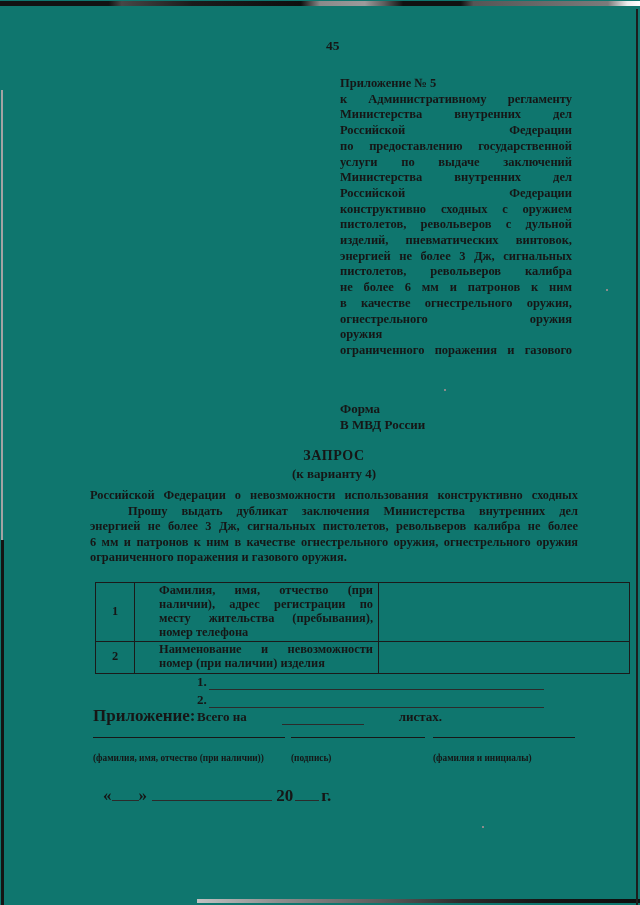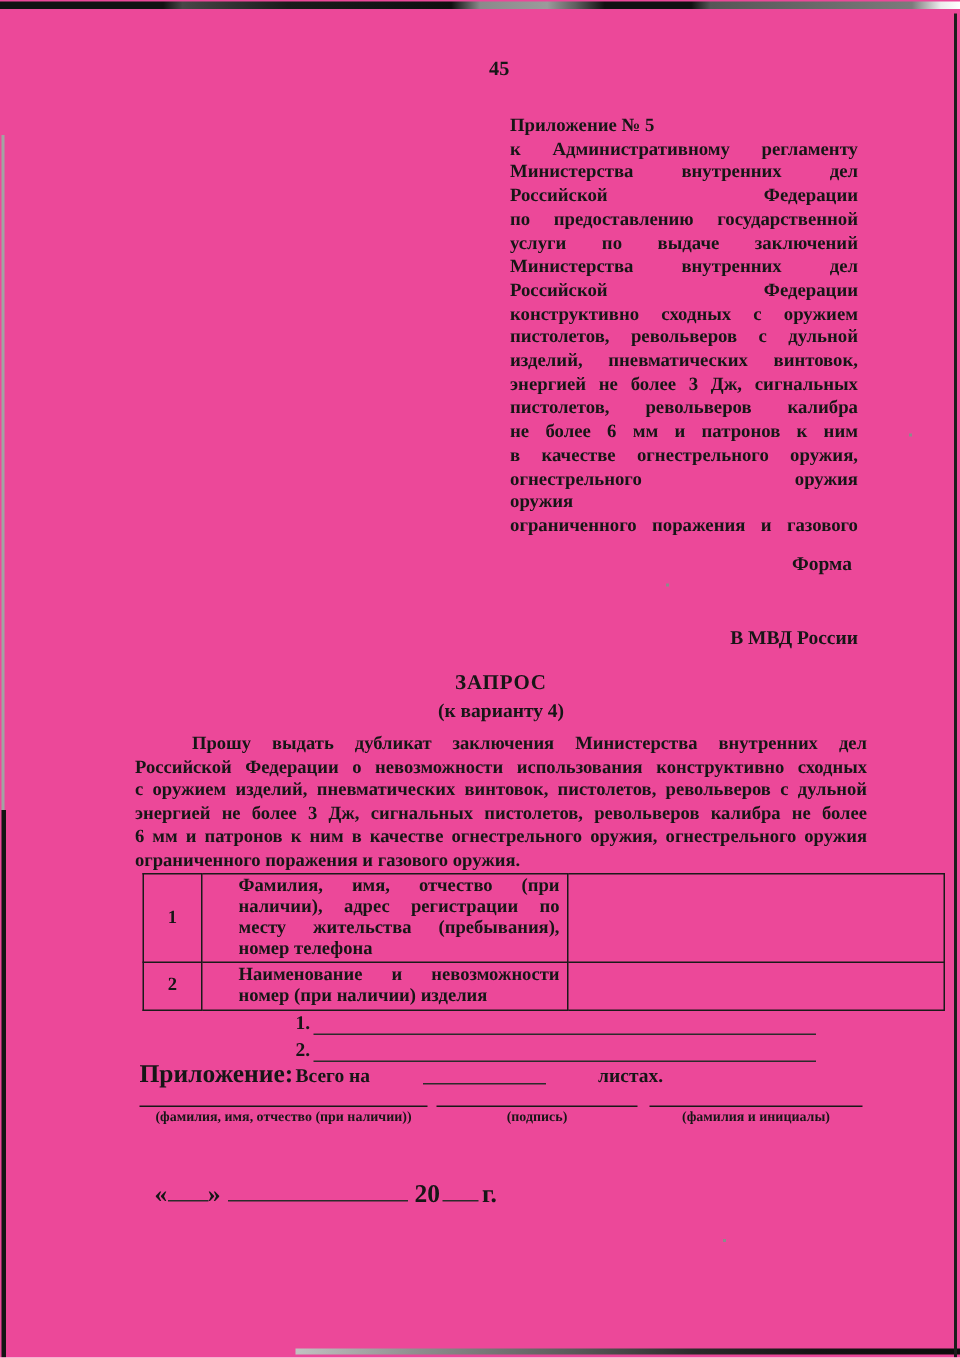--- a/index.html
+++ b/index.html
@@ -1,17 +1,17 @@
 <!DOCTYPE html>
 <html lang="ru"><head>
 <meta charset="utf-8">
 <style>
   html,body { margin:0; padding:0; background:#ffffff; }
   .page {
-    position:relative; width:640px; height:905px; background:#ec4899;
+    position:relative; width:640px; height:905px; background:#0f766e;
     font-family:"Liberation Serif", serif; font-weight:bold; color:#161616;
     overflow:hidden;
   }
   
   .bar-top { position:absolute; top:1px; left:0; width:640px; height:5px;
     background:linear-gradient(90deg,#121212 0%,#121212 17%,#474747 19%,#1b1b1b 30%,#0f0f0f 47%,#8a8a8a 50%,#9b9b9b 57%,#5e5e5e 60%,#111 63%,#111 72%,#565656 74%,#7b7b7b 95%,#ececec 98%,#fff 100%); }
   .bar-bottom { position:absolute; top:899px; left:197px; width:443px; height:4px;
     background:linear-gradient(90deg,#c2c2c2 0%,#8f8f8f 18%,#5a5a5a 42%,#2b2b2b 60%,#151515 78%,#0d0d0d 100%); }
   .edge-left-top { position:absolute; left:1px; top:90px; width:2px; height:450px; background:#a3a3a3; }
   .edge-left-bottom { position:absolute; left:1px; top:540px; width:3px; height:365px; background:#141414; }
@@ -19,49 +19,49 @@
   .speck { position:absolute; width:2px; height:2px; background:#8b8b8b; }
   .speck.s1 { left:444px; top:389px; }
   .speck.s2 { left:482px; top:826px; }
   .speck.s3 { left:606px; top:289px; }
 
   
   .page-number { position:absolute; left:326px; top:38px; font-size:13.5px; }
   .appendix { position:absolute; left:340px; top:76px; width:232px; font-size:12.5px; line-height:15.7px; }
   .jline { text-align:justify; text-align-last:justify; }
   .jline.no-stretch { text-align-last:left; }
-  .forma { position:absolute; left:340px; top:368px; width:228px; text-align:right; font-size:13px; }
-  .addressee { position:absolute; left:340px; top:417px; width:232px; text-align:right; font-size:13px; }
+  .forma { position:absolute; left:340px; top:401px; width:228px; font-size:13px; }
+  .addressee { position:absolute; left:340px; top:417px; width:232px; font-size:13px; }
   .req-title { position:absolute; left:90px; top:448px; width:488px; text-align:center; font-size:14px; letter-spacing:0.6px; }
   .req-sub { position:absolute; left:90px; top:466px; width:488px; text-align:center; font-size:13px; }
   .body-par { position:absolute; left:90px; top:488px; width:488px; font-size:12.4px; line-height:15.5px; }
   .body-par .indent { text-indent:38px; }
 
   
   .req-table { position:absolute; left:95px; top:582px; width:482px; border-collapse:collapse;
     font-size:12.4px; line-height:13.9px; table-layout:fixed; }
   .req-table td { border:1.7px solid #1a1a1a; padding:1px 5px; vertical-align:top; }
   .req-table td.num { width:28px; text-align:center; vertical-align:middle; }
   .req-table td.lbl { width:214px; text-align:justify;padding-left:24px; }
   .req-table td.val { width:240px; }
   .req-table tr.r1 { height:56px; }
   .req-table tr.r2 { height:32px; }
 
   
   .att-label { position:absolute; left:93px; top:706px; font-size:17px; }
   .att-item { position:absolute; left:197px; width:347px; display:flex; font-size:13px; }
   .att-item.i1 { top:674px; } .att-item.i2 { top:692px; }
   .att-item .fill { flex:1; border-bottom:1.6px solid #2b2b2b; margin-left:2px; }
-  .att-total { position:absolute; left:197px; top:709px; font-size:13px; display:flex; align-items:flex-start;gap:29px; }
+  .att-total { position:absolute; left:197px; top:709px; font-size:13px; display:flex; align-items:flex-end;gap:29px; }
   .blank { display:inline-block; border-bottom:1.6px solid #2b2b2b; height:13px; }
   .att-total .blank { width:82px; margin:0 6px; }
 
   
-  .sig { position:absolute; top:737px; border-top:1.9px solid #171717; text-align:center;
-    font-size:9.3px; padding-top:2px; line-height:10px; }
+  .sig { position:absolute; top:737px; border-top:1.9px solid #171717; text-align:left;
+    font-size:9.3px; padding-top:15px; line-height:10px; }
   .sig.s-name { left:93px;  width:192px; }
   .sig.s-sign { left:291px; width:134px; }
   .sig.s-init { left:433px; width:142px; }
 
   
   .date-row { position:absolute; left:103px; top:786px; font-size:17px; }
   .date-row .b1 { width:27px; }
   .date-row .b2 { width:120px; margin-left:5px; }
   .date-row .b3 { width:24px; margin:0 2px; }
 </style>
@@ -102,23 +102,22 @@
     <div class="jline">ограниченного поражения и газового</div>
   </div>
 
   <div class="forma">Форма</div>
   <div class="addressee">В МВД России</div>
 
   <div class="req-title">ЗАПРОС</div>
   <div class="req-sub">(к варианту 4)</div>
 
   <div class="body-par">
+    <div class="jline">Российской Федерации о невозможности использования конструктивно сходных</div>
     <div class="jline indent">Прошу выдать дубликат заключения Министерства внутренних дел</div>
-    <div class="jline">Российской Федерации о невозможности использования конструктивно сходных</div>
-    <div class="jline">с оружием изделий, пневматических винтовок, пистолетов, револьверов с дульной</div>
     <div class="jline">энергией не более 3 Дж, сигнальных пистолетов, револьверов калибра не более</div>
     <div class="jline">6 мм и патронов к ним в качестве огнестрельного оружия, огнестрельного оружия</div>
     <div class="jline no-stretch">ограниченного поражения и газового оружия.</div>
   </div>
 
   <table class="req-table">
     <tbody>
         <tr class="r1">
       <td class="num">1</td>
       <td class="lbl">Фамилия, имя, отчество (при наличии), адрес регистрации по месту жительства (пребывания), номер телефона</td>

